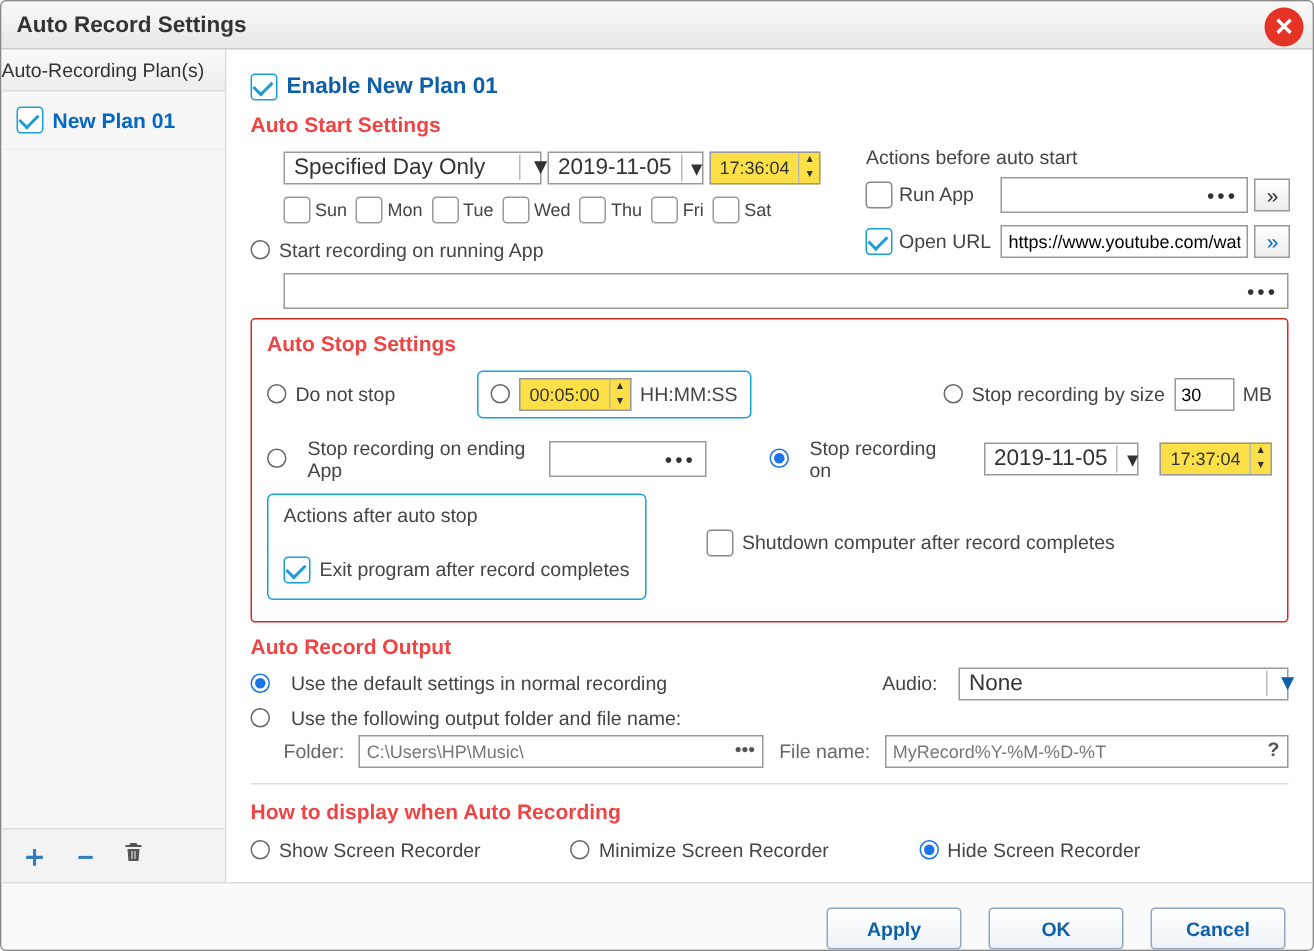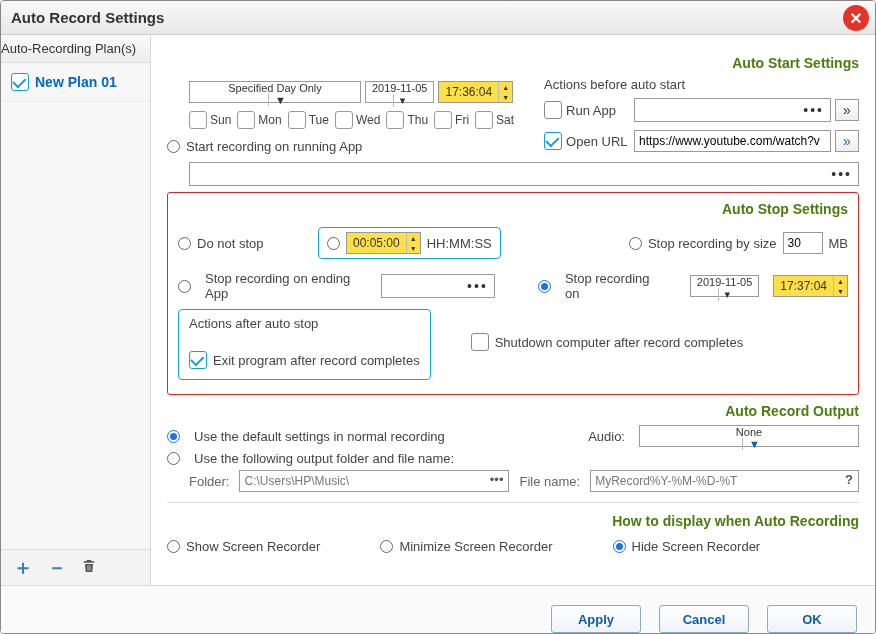--- a/index.html
+++ b/index.html
@@ -13,33 +13,33 @@
   .body { flex: 1; display: flex; }
   .sidebar { width: 150px; background: #f7f7f7; border-right: 1px solid #d8d8d8; display: flex; flex-direction: column; }
   .sidebar-header { padding: 6px 0; font-size: 13px; color: #333; background: linear-gradient(#fafafa, #ededed); border-bottom: 1px solid #ddd; }
   .sidebar-item { display: flex; align-items: center; gap: 6px; padding: 10px; font-size: 14px; color: #0168c5; font-weight: 600; border-bottom: 1px solid #eee; cursor: pointer; }
   .sidebar-spacer { flex: 1; }
   .sidebar-footer { height: 36px; display: flex; align-items: center; gap: 14px; padding: 0 12px; border-top: 1px solid #ddd; background: #f3f3f3; }
   .sidebar-footer span { font-size: 20px; color: #337dbf; cursor: pointer; }
   .sidebar-footer .trash svg { width: 16px; height: 16px; fill: #555; }
   
   .main { flex: 1; padding: 12px 16px 6px 16px; overflow: hidden; background: #fff; font-size: 13px; color: #333; }
-  .section-title { font-size: 14px; font-weight: 700; color: #4d7c0f; margin: 8px 0 6px 0; text-align: right; }
+  .section-title { font-size: 14px; font-weight: 700; color: #ef4444; margin: 8px 0 6px 0; }
   .row { display: flex; align-items: center; gap: 6px; margin: 4px 0; }
   .indent { padding-left: 22px; }
   
   .chk { width: 18px; height: 18px; border: 1.5px solid #1a9cd6; border-radius: 3px; background: #fff; display: inline-flex; align-items: center; justify-content: center; cursor: pointer; flex-shrink: 0; }
   .chk.checked::after { content: ""; width: 10px; height: 6px; border-left: 2.5px solid #1a9cd6; border-bottom: 2.5px solid #1a9cd6; transform: rotate(-45deg) translate(0px,-1px); }
   .chk.gray { border-color: #888; }
   .rd { width: 13px; height: 13px; border: 1px solid #666; border-radius: 50%; display: inline-flex; align-items: center; justify-content: center; cursor: pointer; flex-shrink: 0; background: #fff; }
   .rd.on { border-color: #1a73e8; }
   .rd.on::after { content: ""; width: 7px; height: 7px; border-radius: 50%; background: #1a73e8; }
   
   select, input[type=text] { height: 22px; border: 1px solid #999; font-size: 12px; padding: 0 4px; background: #fff; }
-  .combo { display:inline-flex; align-items:center; border:1px solid #999; height:22px; background:#fff; font-size:11px;flex-direction:column; }
+  .combo { display:inline-flex; align-items:center; border:1px solid #999; height:22px; background:#fff; font-size:15px; }
   .combo span { padding: 0 6px; white-space: nowrap; }
   .combo .dd { width: 14px; text-align: center; border-left: 1px solid #bbb; color:#333; cursor:pointer; }
   .spin { display:inline-flex; align-items:stretch; border:1px solid #999; height:22px; background:#fde047; font-size:12px; }
   .spin span.val { padding: 0 6px; display:flex; align-items:center; }
   .spin .arrows { width:14px; display:flex; flex-direction:column; border-left:1px solid #bbb; }
   .spin .arrows div { flex:1; font-size:7px; display:flex; align-items:center; justify-content:center; cursor:pointer; color:#333; }
   .dotsbox { height: 24px; border: 1px solid #999; background:#fff; display:flex; align-items:center; justify-content:flex-end; padding: 0 6px; font-size: 14px; letter-spacing: 2px; color:#333; }
   .gobtn { width: 24px; height: 22px; border: 1px solid #999; background: linear-gradient(#fff,#eee); display:inline-flex; align-items:center; justify-content:center; cursor:pointer; font-size: 14px; color:#333; }
   .gobtn.blue { color:#0168c5; }
   
@@ -86,20 +86,24 @@
         <span class="trash">
           <svg viewBox="0 0 24 24">
               <path d="M9 3h6l1 2h4v2H4V5h4l1-2zm-3 6h12l-1 12H7L6 9zm4 2v8h1v-8h-1zm3 0v8h1v-8h-1z"></path>
             </svg>
         </span>
       </div>
     </div>
 
     <div class="main">
 
+      <div class="row">
+        <span class="chk checked"></span>
+        <span style="color:#0e5fa8; font-weight:700; font-size:15px;">Enable New Plan 01</span>
+      </div>
 
       <div class="section-title">Auto Start Settings</div>
 
       <div class="twocol">
 
         <div>
           <div class="row indent" style="gap:4px;">
             <div class="combo" style="width:172px;">
               <span style="flex:1;">Specified Day Only</span>
               <span class="dd">▼</span>
@@ -282,17 +286,17 @@
           <span class="rd on"></span>
           <span class="lbl">Hide Screen Recorder</span>
         </div>
       </div>
 
     </div>
   </div>
 
   <div class="footer">
     <div class="btn">Apply</div>
+    <div class="btn">OK</div>
     <div class="btn">Cancel</div>
-    <div class="btn">OK</div>
   </div>
 
 </div>
 
 </body></html>

